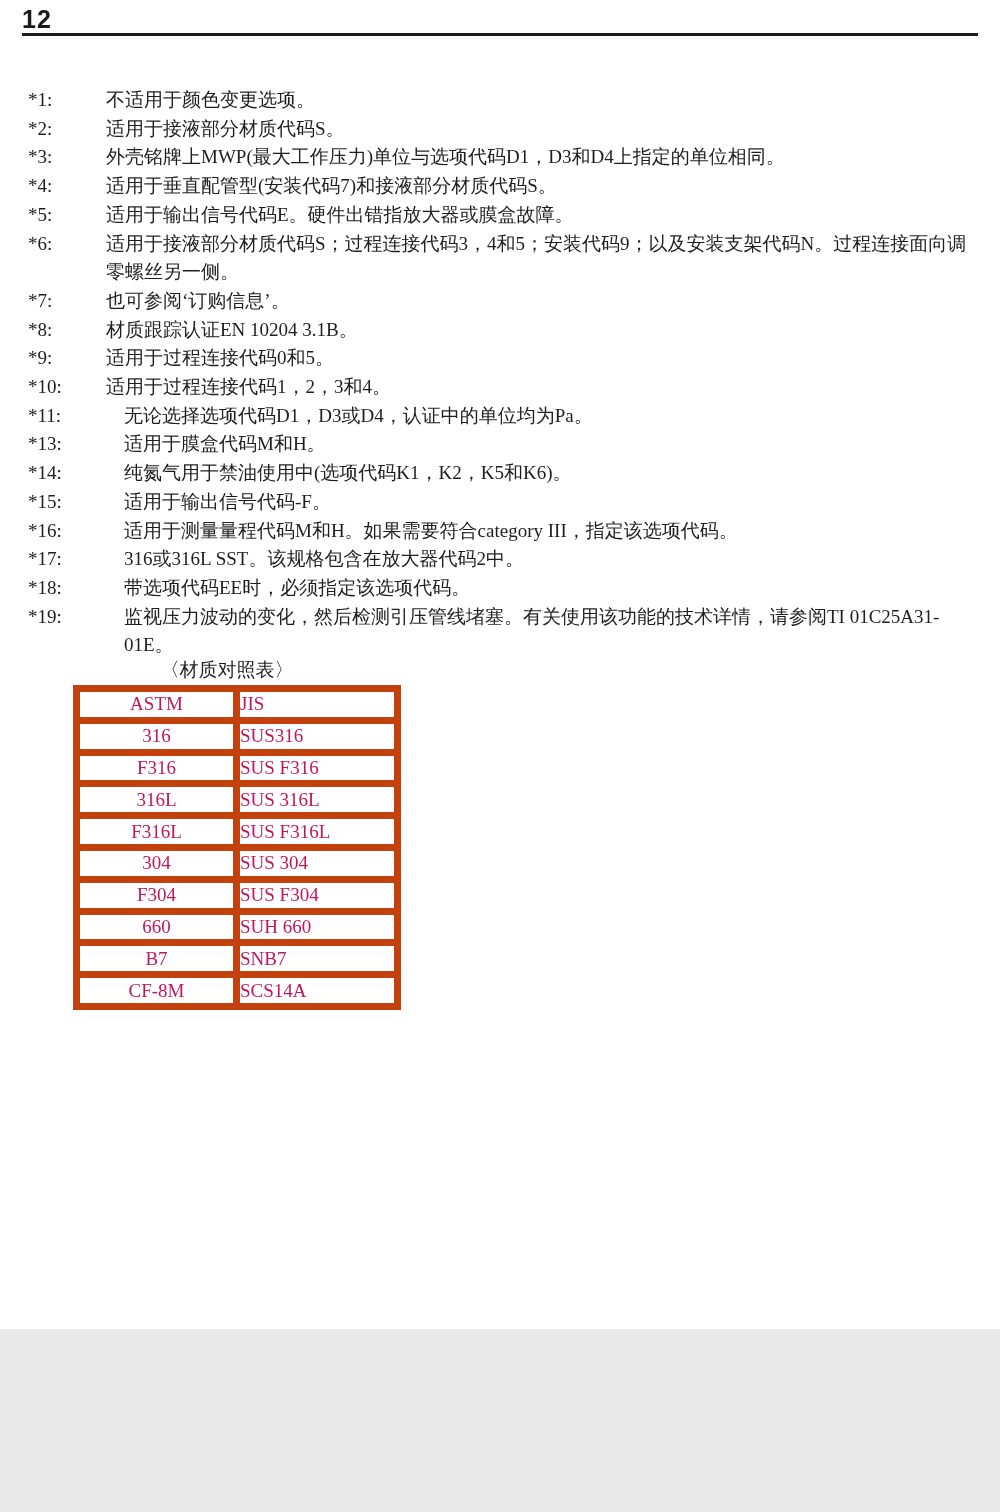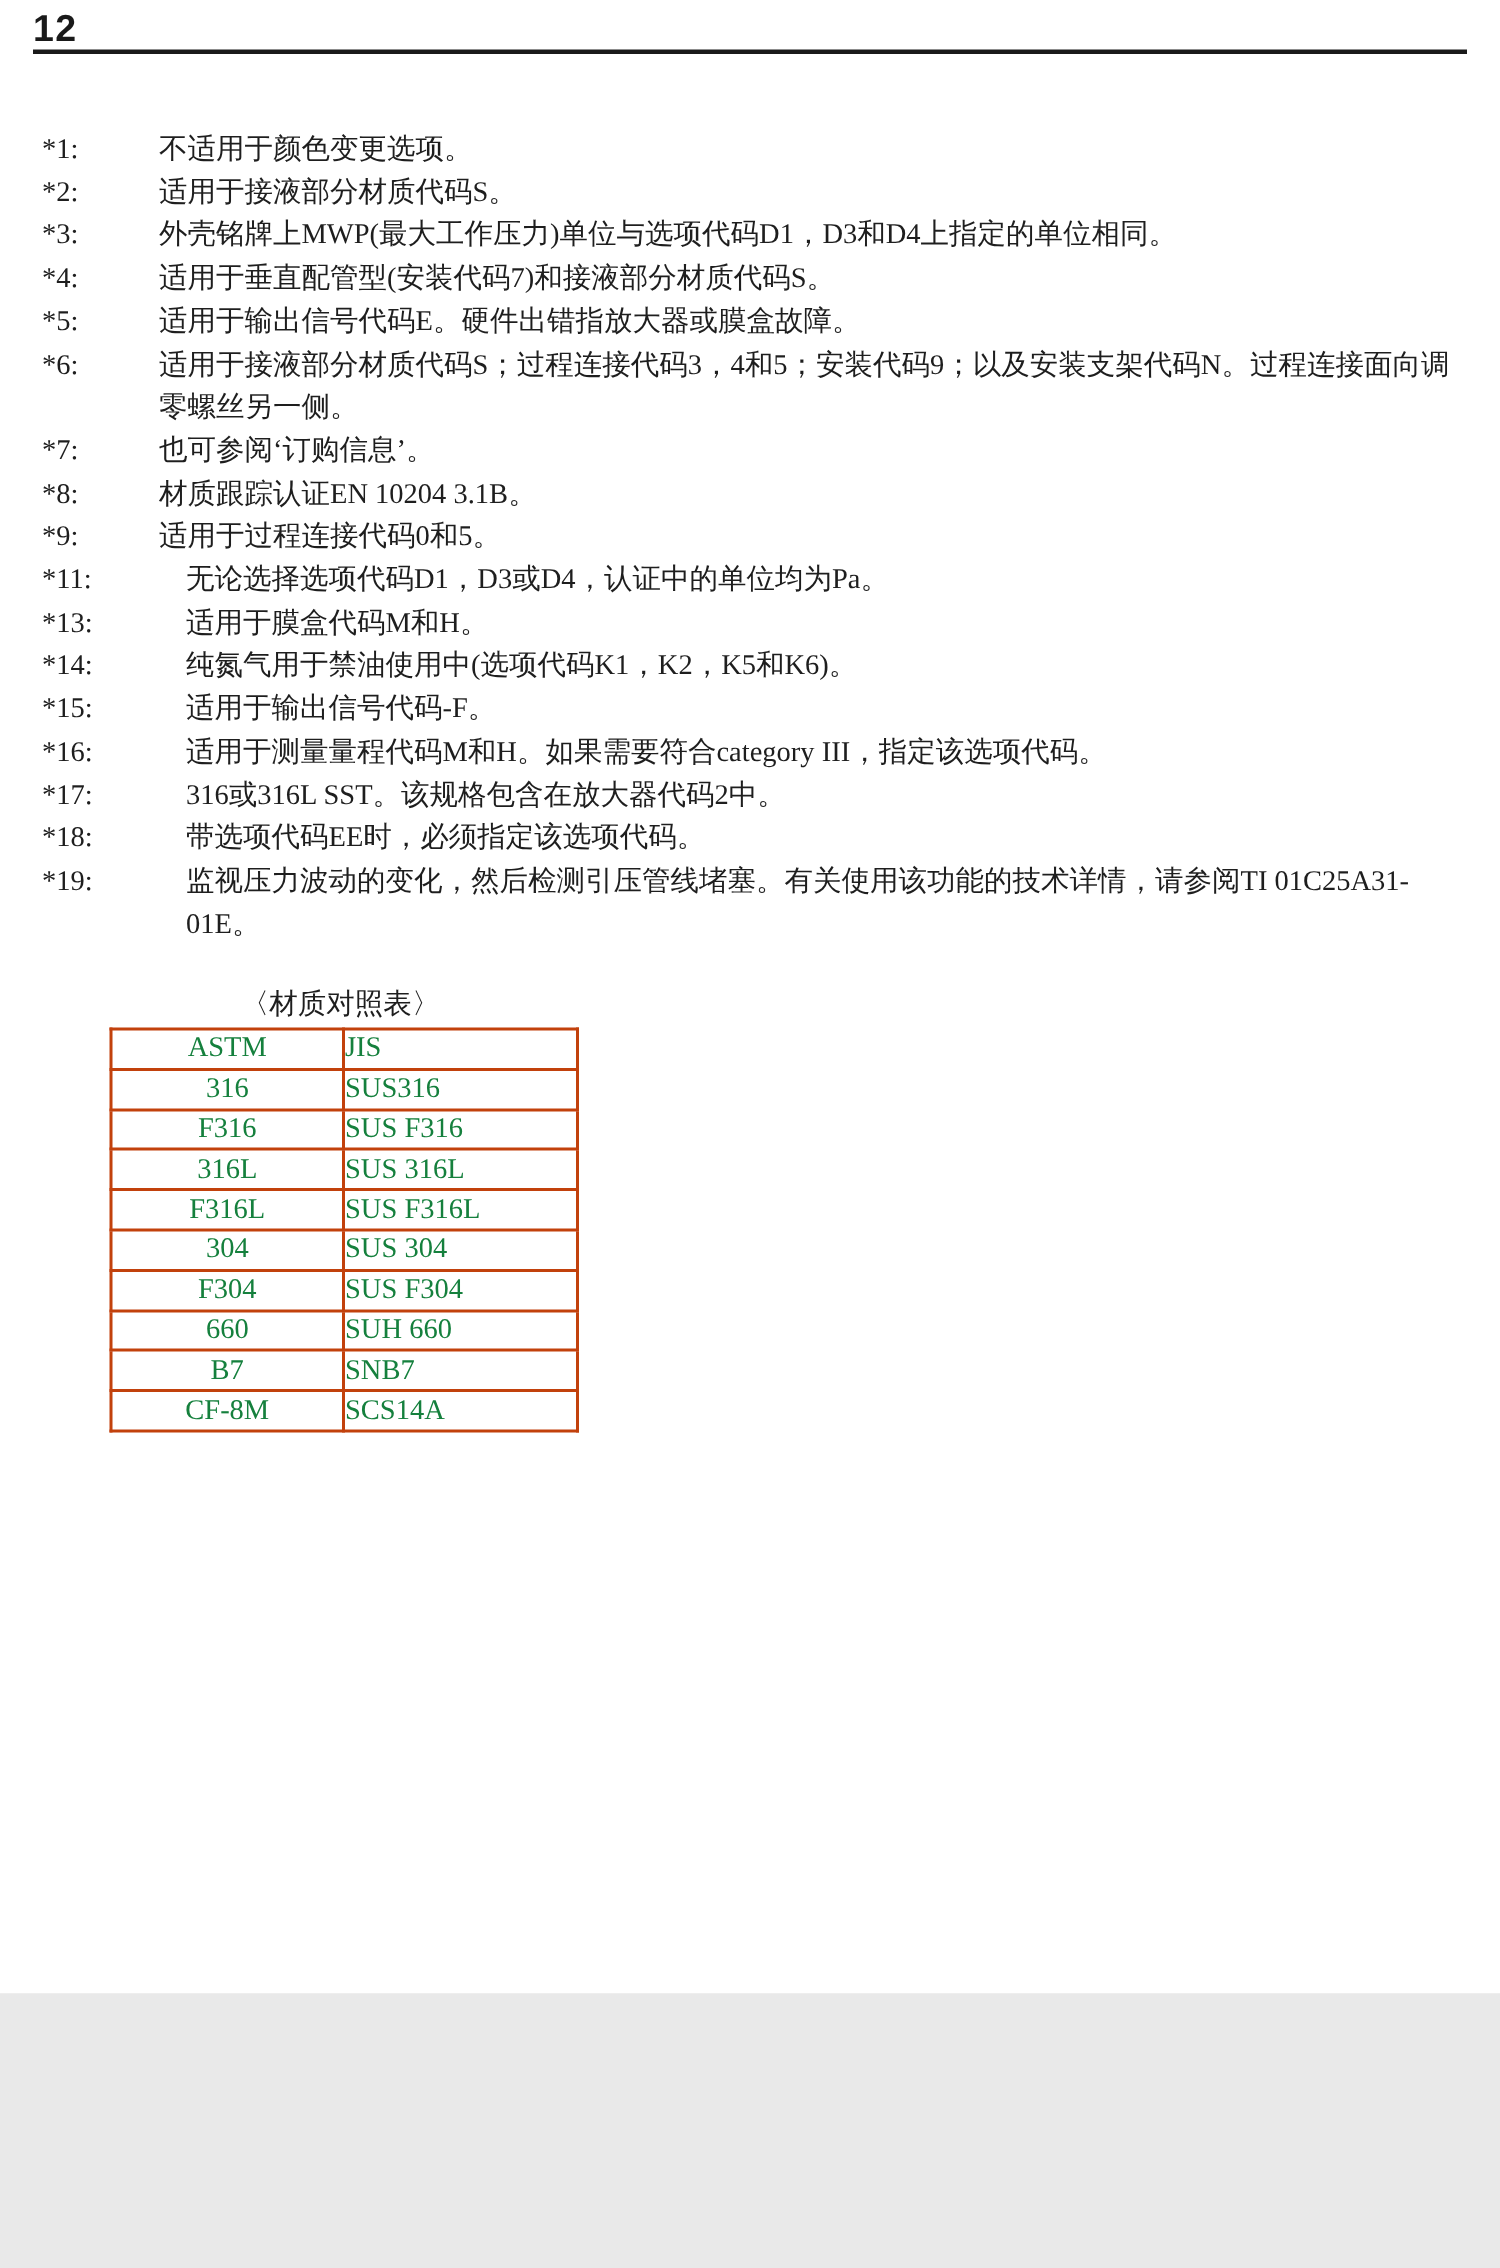--- a/index.html
+++ b/index.html
@@ -37,23 +37,23 @@
     position:absolute;left:73px;top:660px;width:308px;
     font-size:19px;
   }
   .table-title{
     text-align:center;margin:0 0 5px 0;line-height:20px;
   }
   table.material{
     border-collapse:collapse;width:308px;table-layout:fixed;
   }
   table.material th, table.material td{
-    border:2px solid #c2410c;
+    border:7px solid #c2410c;
     height:24.8px;padding:0;
-    font-weight:normal;font-size:19px;color:#15803d;
+    font-weight:normal;font-size:19px;color:#be185d;
     overflow:hidden;white-space:nowrap;
   }
   td.astm, th.astm{text-align:center;width:153px;}
   td.jis, th.jis{text-align:left;padding-left:38px;width:154px;}
   
   .doc-code{
     position:absolute;left:22px;top:1442px;
     font-size:20px;color:#2a2a2a;letter-spacing:0.5px;
   }
   .page-num-badge{
@@ -103,20 +103,24 @@
         <span class="txt">也可参阅‘订购信息’。</span>
       </div>
     <div class="fn">
         <span class="marker">*8:</span>
         <span class="txt">材质跟踪认证EN 10204 3.1B。</span>
       </div>
     <div class="fn">
         <span class="marker">*9:</span>
         <span class="txt">适用于过程连接代码0和5。</span>
       </div>
+    <div class="fn">
+        <span class="marker">*10:</span>
+        <span class="txt">适用于过程连接代码1，2，3和4。</span>
+      </div>
     <div class="fn wide">
         <span class="marker">*11:</span>
         <span class="txt">无论选择选项代码D1，D3或D4，认证中的单位均为Pa。</span>
       </div>
     <div class="fn wide">
         <span class="marker">*13:</span>
         <span class="txt">适用于膜盒代码M和H。</span>
       </div>
     <div class="fn wide">
         <span class="marker">*14:</span>

